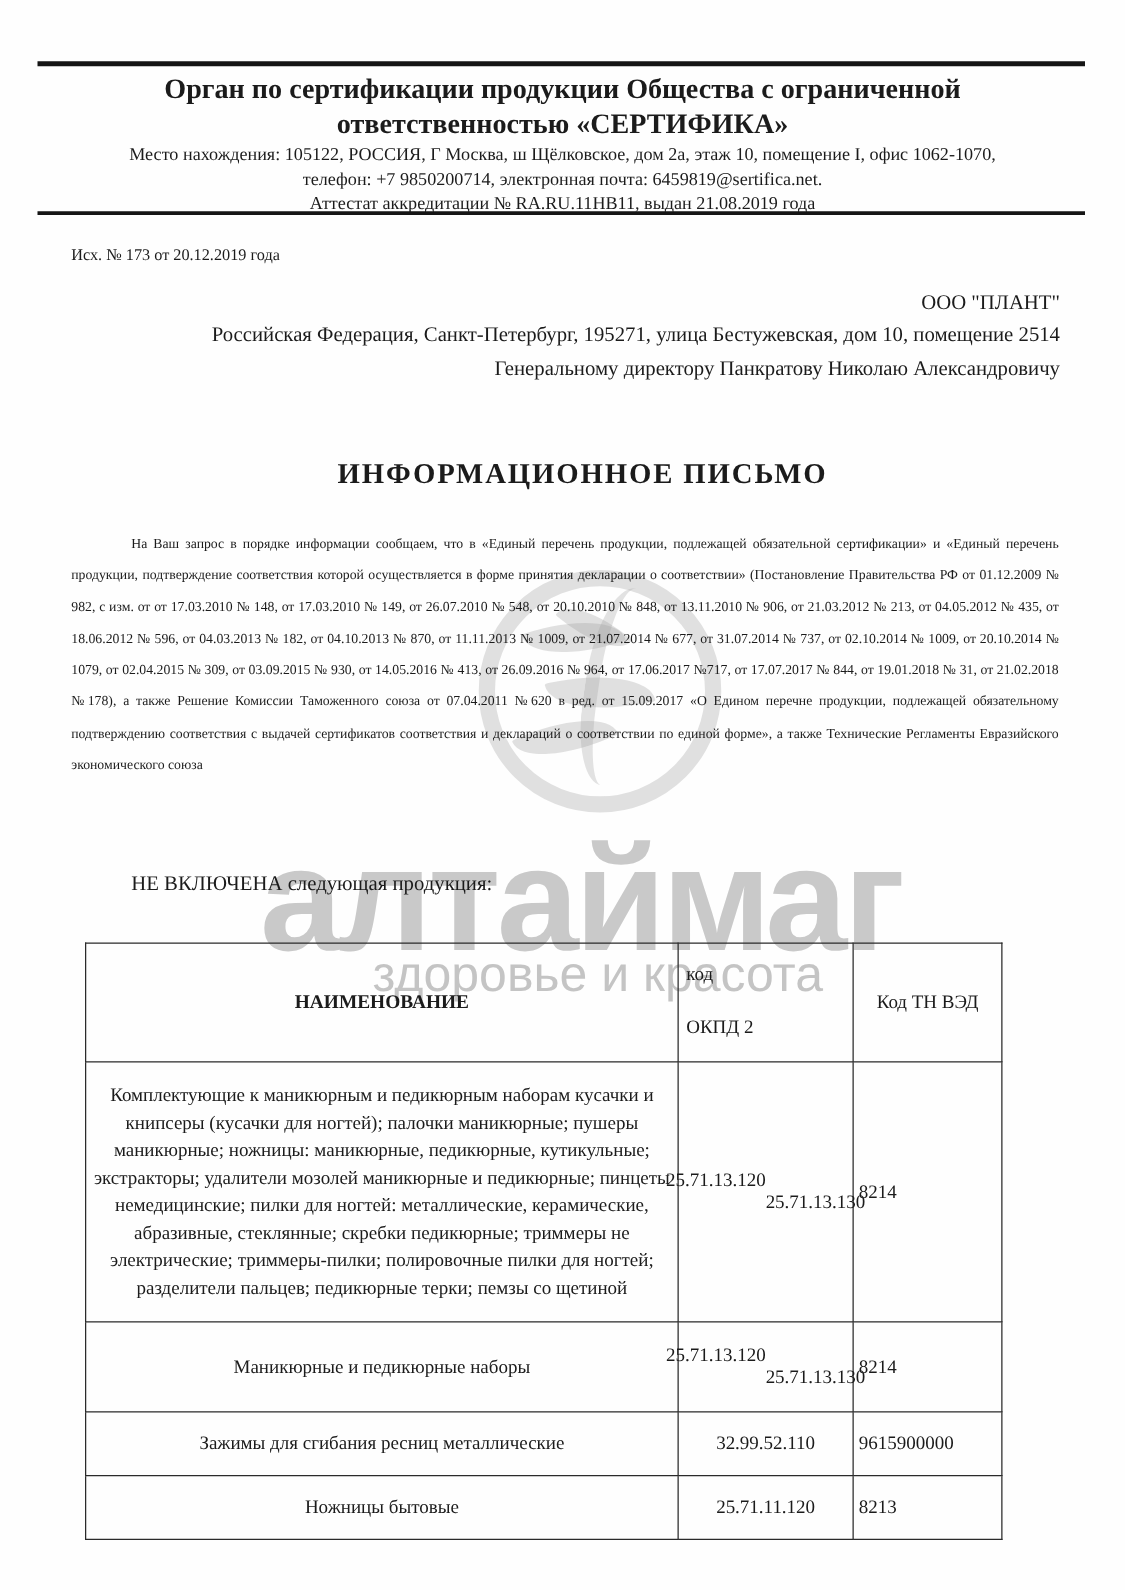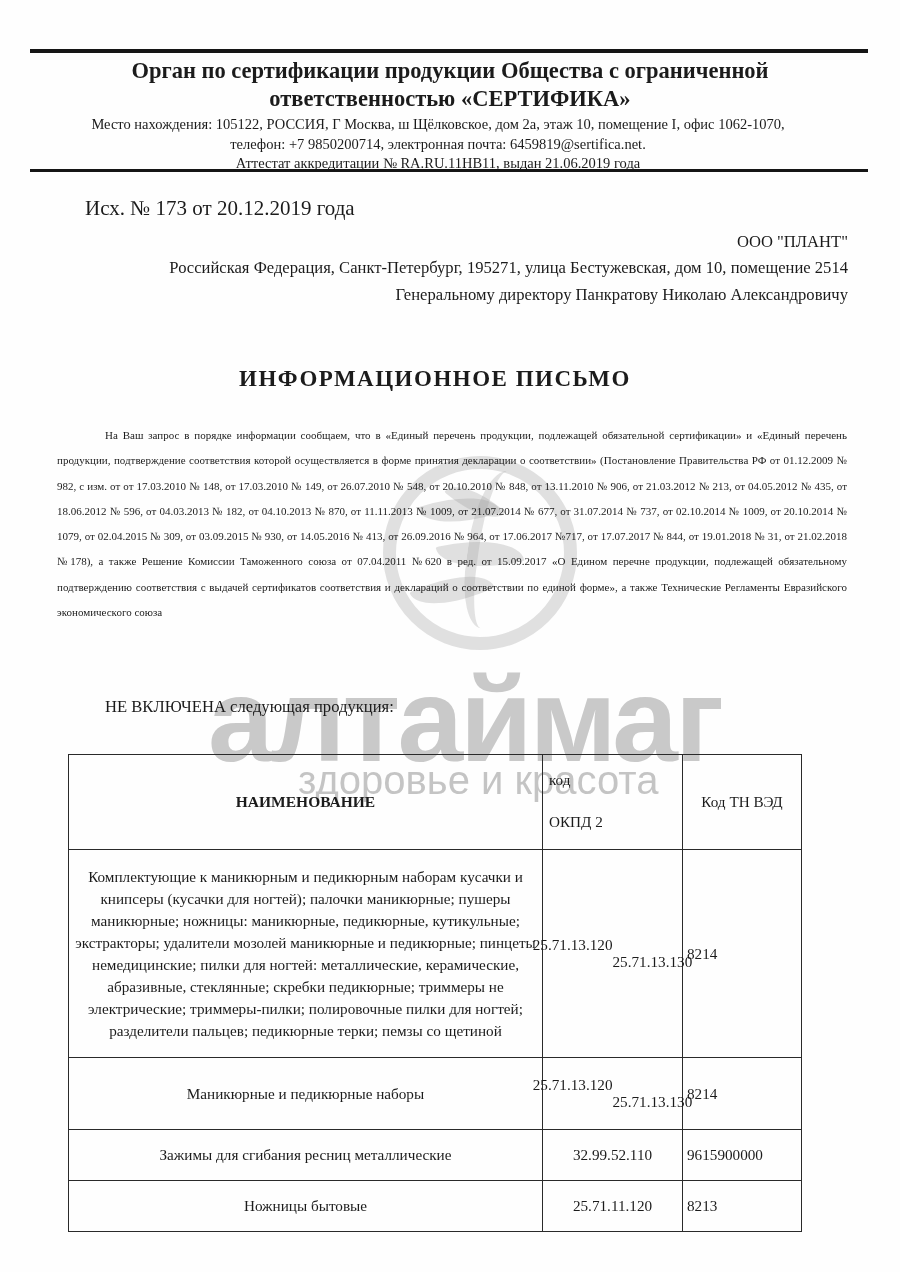--- a/index.html
+++ b/index.html
@@ -52,33 +52,33 @@
 
   .rule{left:30px;width:838px;height:4px;background:#151515;}
   .rule-top{top:49px;}
   .rule-bottom{top:169px;height:3px;}
 
   .org-name{
     top:57px;left:60px;width:780px;
     text-align:center;font-weight:700;font-size:22.5px;line-height:28px;
   }
   .contact{
-    top:115px;left:48px;width:780px;
+    top:115px;left:60px;width:780px;
     text-align:center;font-size:14.5px;line-height:19.5px;
   }
 
-  .ref-line{top:196px;left:57px;font-size:21px;margin-left:28px;}
+  .ref-line{top:196px;left:57px;font-size:13px;}
 
   .recipient{
     top:229px;left:100px;width:748px;
     text-align:right;font-size:16.6px;line-height:26.4px;
   }
 
   .doc-title{
-    top:366px;left:45px;width:780px;
+    top:366px;left:76px;width:780px;
     text-align:center;font-weight:700;font-size:23px;letter-spacing:1.5px;
   }
 
   .body-par{
     top:423px;left:57px;width:790px;
     font-size:11px;line-height:25.3px;
     text-align:justify;text-indent:48px;
   }
 
   .not-included{top:697px;left:105px;font-size:16.6px;}
@@ -128,21 +128,21 @@
   <div class="wm wm-leaf leaf3"></div>
   <div class="wm wm-leaf leaf4"></div>
   <div class="wm wm-brand">алтаймаг</div>
   <div class="wm wm-tagline">здоровье и красота</div>
 
   <div class="ink rule rule-top"></div>
   <div class="ink org-name">Орган по сертификации продукции Общества с ограниченной ответственностью «СЕРТИФИКА»</div>
   <div class="ink contact">
     <div>Место нахождения: 105122, РОССИЯ, Г Москва, ш Щёлковское, дом 2а, этаж 10, помещение I, офис 1062-1070,</div>
     <div>телефон: +7 9850200714, электронная почта: 6459819@sertifica.net.</div>
-    <div>Аттестат аккредитации № RA.RU.11НВ11, выдан 21.06.2019 года</div>
+    <div>Аттестат аккредитации № RA.RU.11НВ11, выдан 21.08.2019 года</div>
   </div>
   <div class="ink rule rule-bottom"></div>
 
   <div class="ink ref-line">Исх. № 173 от 20.12.2019 года</div>
 
   <div class="ink recipient">
     <div>ООО "ПЛАНТ"</div>
     <div>Российская Федерация, Санкт-Петербург, 195271, улица Бестужевская, дом 10, помещение 2514</div>
     <div>Генеральному директору Панкратову Николаю Александровичу</div>
   </div>

